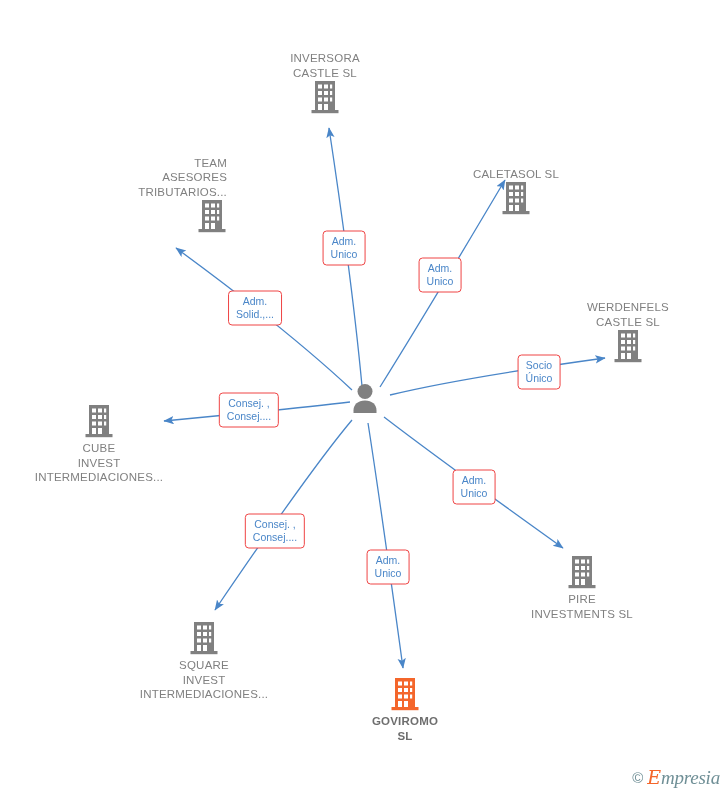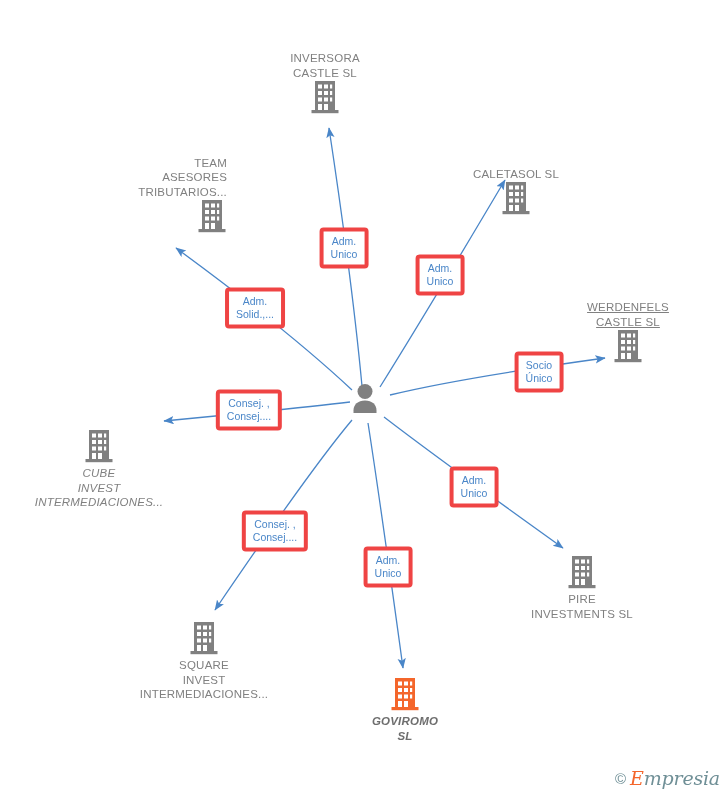--- a/index.html
+++ b/index.html
@@ -43,26 +43,25 @@
   .node .label {
     display: block;
     white-space: pre-line;
   }
   .node.person .label {
     color: #8c8c8c;
   }
   .node.highlight .label {
     color: #6e6e6e;
     font-weight: bold;
-    font-style: italic;
   }
   .edge-label {
     position: absolute;
     background: #ffffff;
-    border: 4px solid #ef4444;
+    border: 1px solid #ef4444;
     border-radius: 4px;
     color: #4a86c8;
     font-size: 10.5px;
     line-height: 13px;
     padding: 3px 7px 4px 7px;
     text-align: center;
     white-space: pre-line;
     transform: translate(-50%, -50%);
   }
   #watermark {
@@ -78,21 +77,21 @@
     color: #6f8f96;
     font-size: 15px;
   }
   #watermark .brand {
     font-family: "DejaVu Serif", serif;
     font-style: italic;
     font-size: 19px;
     letter-spacing: -0.2px;
   }
   #watermark .brand .cap { color: #f4662b; }
-  #watermark .brand .rest { color: #6f8f96; }
+  #watermark .brand .rest { color: #6f8f96; font-family: Liberation Serif, serif; }
 </style>
 </head>
 <body>
 
 <div id="canvas">
 
   <svg id="edges" viewBox="0 0 728 795">
     <defs>
       <marker id="arrow" markerWidth="9" markerHeight="9" refX="7.5" refY="3.2" orient="auto" markerUnits="strokeWidth">
         <path d="M0,0 L8,3.2 L0,6.4 L1.8,3.2 z" fill="#4a86c8"></path>
@@ -173,42 +172,42 @@
               <rect x="14" y="11" width="4" height="4"></rect>
               <rect x="20" y="11" width="2.2" height="4"></rect>
               <rect x="8" y="17.5" width="4" height="4"></rect>
               <rect x="14" y="17.5" width="4" height="4"></rect>
               <rect x="20" y="17.5" width="2.2" height="4"></rect>
               <rect x="8" y="24" width="4" height="6"></rect>
               <rect x="14" y="24" width="4" height="6"></rect>
             </g>
           </svg></span>
       </div>
-      <div class="node" style="left: 628px; top: 300px; text-decoration: underline;">
+      <div class="node" style="left: 628px; top: 300px;">
         <span class="label">WERDENFELS
 CASTLE  SL</span>
         <span class="glyph"><svg width="30" height="34" viewBox="0 0 30 34" aria-hidden="true">
             <rect x="5" y="1" width="20" height="29" fill="#808080"></rect>
             <rect x="1.5" y="30" width="27" height="3.2" fill="#808080"></rect>
             <g fill="#ffffff">
               <rect x="8" y="4.5" width="4" height="4"></rect>
               <rect x="14" y="4.5" width="4" height="4"></rect>
               <rect x="20" y="4.5" width="2.2" height="4"></rect>
               <rect x="8" y="11" width="4" height="4"></rect>
               <rect x="14" y="11" width="4" height="4"></rect>
               <rect x="20" y="11" width="2.2" height="4"></rect>
               <rect x="8" y="17.5" width="4" height="4"></rect>
               <rect x="14" y="17.5" width="4" height="4"></rect>
               <rect x="20" y="17.5" width="2.2" height="4"></rect>
               <rect x="8" y="24" width="4" height="6"></rect>
               <rect x="14" y="24" width="4" height="6"></rect>
             </g>
           </svg></span>
       </div>
-      <div class="node" style="left: 99px; top: 429px; font-style: italic;">
+      <div class="node" style="left: 99px; top: 404px;">
         <span class="glyph"><svg width="30" height="34" viewBox="0 0 30 34" aria-hidden="true">
             <rect x="5" y="1" width="20" height="29" fill="#808080"></rect>
             <rect x="1.5" y="30" width="27" height="3.2" fill="#808080"></rect>
             <g fill="#ffffff">
               <rect x="8" y="4.5" width="4" height="4"></rect>
               <rect x="14" y="4.5" width="4" height="4"></rect>
               <rect x="20" y="4.5" width="2.2" height="4"></rect>
               <rect x="8" y="11" width="4" height="4"></rect>
               <rect x="14" y="11" width="4" height="4"></rect>
               <rect x="20" y="11" width="2.2" height="4"></rect>

